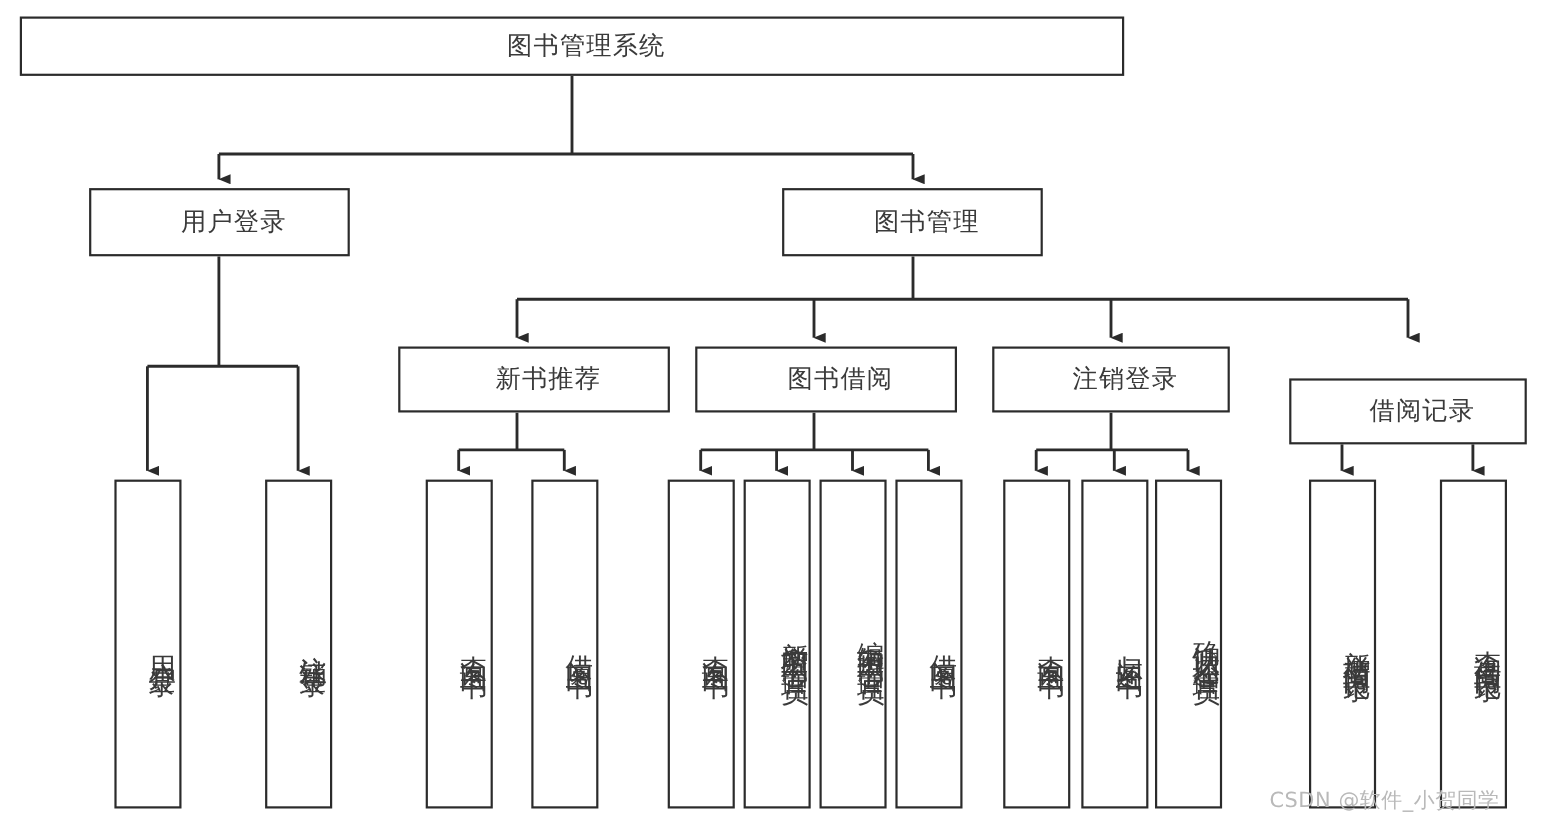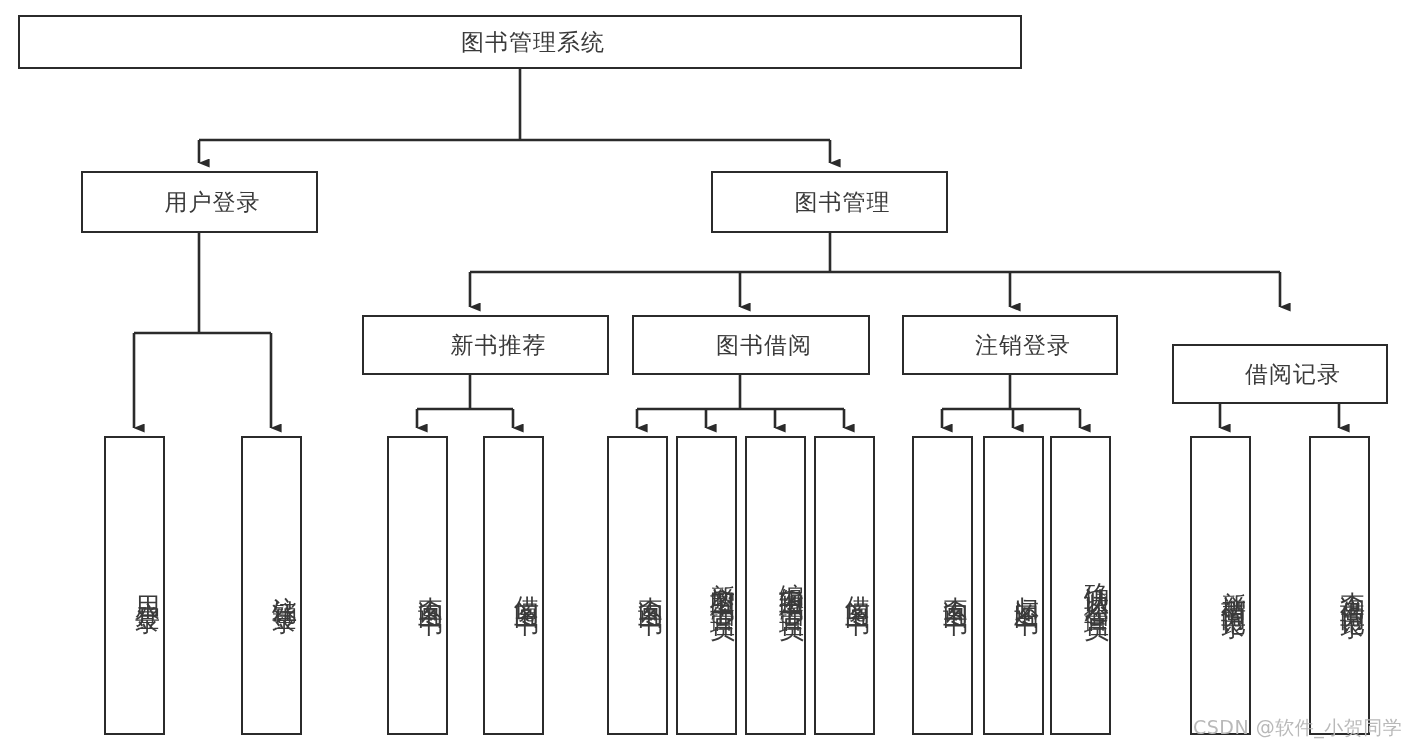--- a/index.html
+++ b/index.html
@@ -190,15 +190,15 @@
   <div class="node-box vertical top-align" id="leaf-10" style="left: 1050px; top: 436px; width: 61px; height: 299px;">
     <span class="node-label">确认归还（管理员）</span>
   </div>
   <div class="node-box vertical" id="leaf-11" style="left: 1190px; top: 436px; width: 61px; height: 299px;">
     <span class="node-label">新增借阅记录</span>
   </div>
   <div class="node-box vertical" id="leaf-12" style="left: 1309px; top: 436px; width: 61px; height: 299px;">
     <span class="node-label">查询借阅记录</span>
   </div>
 
-  <div class="watermark" id="watermark" style="left: 1193px; top: 715px;">CSDN @软件_小贺同学</div>
+  <div class="watermark" id="watermark" style="left: 1154px; top: 715px;">CSDN @软件_小贺同学</div>
 
 </div>
 
 </body></html>

